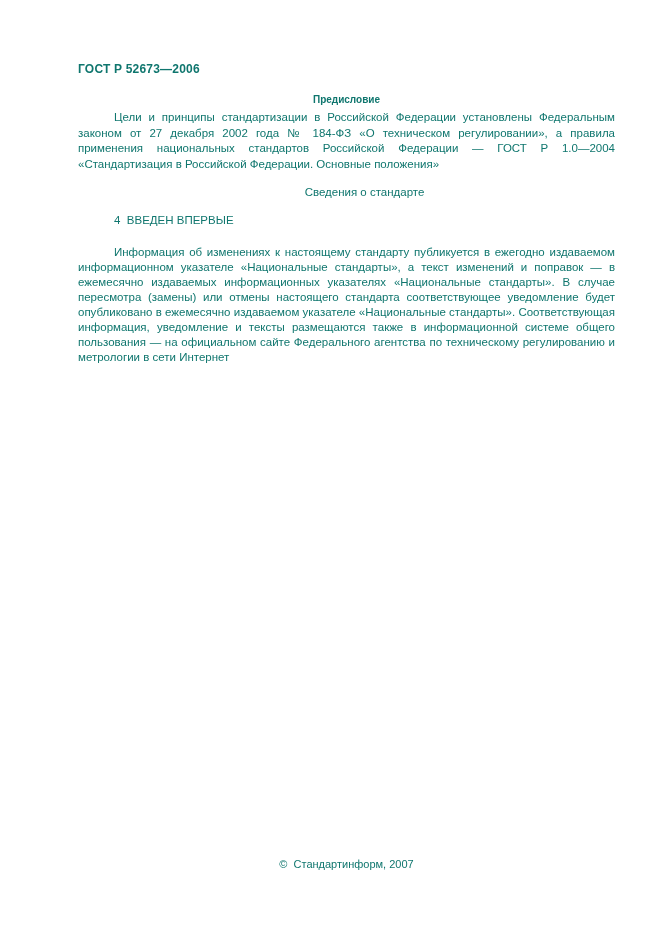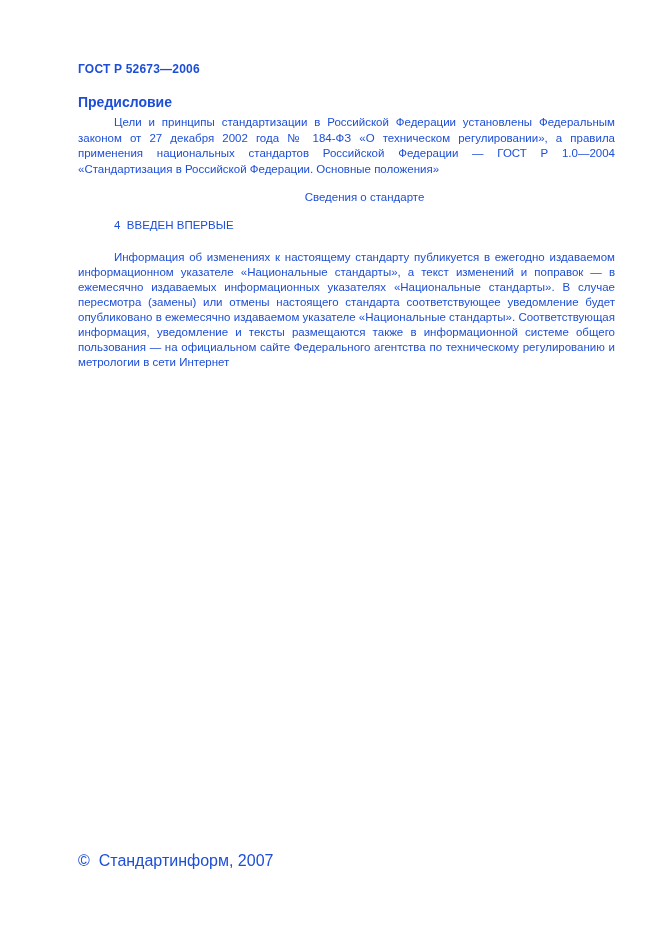--- a/index.html
+++ b/index.html
@@ -2,36 +2,36 @@
 <html><head>
 <meta charset="utf-8">
 <style>
   html, body { margin: 0; padding: 0; background: #ffffff; }
   .page {
     position: relative;
     width: 661px;
     height: 936px;
     box-sizing: border-box;
     background: #ffffff;
-    color: #1d4ed8;
+    color: #0f766e;
     font-family: "Liberation Sans", sans-serif;
     padding: 62px 46px 66px 78px;
     display: flex;
     flex-direction: column;
     overflow: hidden;
   }
   .doc-code {
     font-size: 12px;
     font-weight: bold;
     letter-spacing: 0.2px;
   }
   .title {
-    font-size: 14px;
+    font-size: 10px;
     font-weight: bold;
-    text-align: left;
+    text-align: center;
     margin: 18px 0 0 0;
   }
   .para {
     font-size: 11.5px;
     line-height: 15.5px;
     text-align: justify;
     text-indent: 36px;
     margin: 0;
   }
   .intro { margin-top: 5px; }
@@ -40,22 +40,22 @@
     margin-top: 13px;
     text-align: center;
   }
   .item { margin-top: 12px; }
   .note {
     margin-top: 17px;
     line-height: 15px;
   }
   .spacer { flex: 1 1 auto; }
   .copyright {
-    font-size: 16px;
-    text-align: left;
+    font-size: 11px;
+    text-align: center;
   }
   .repro { margin-top: 15px; }
   .page-num {
     font-size: 11.5px;
     margin-top: 11px;
   }
 </style>
 </head>
 <body>
 

